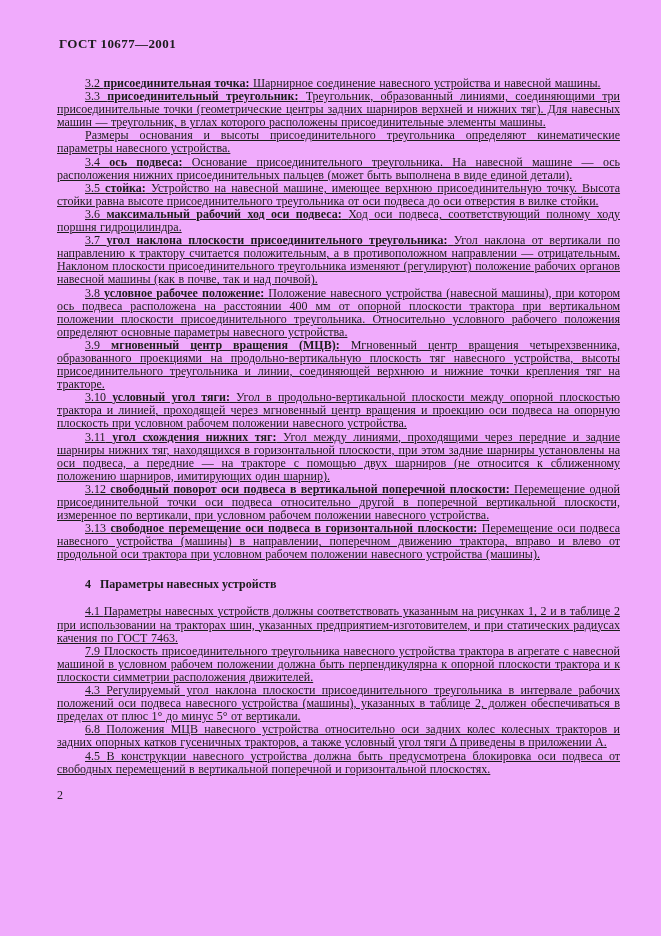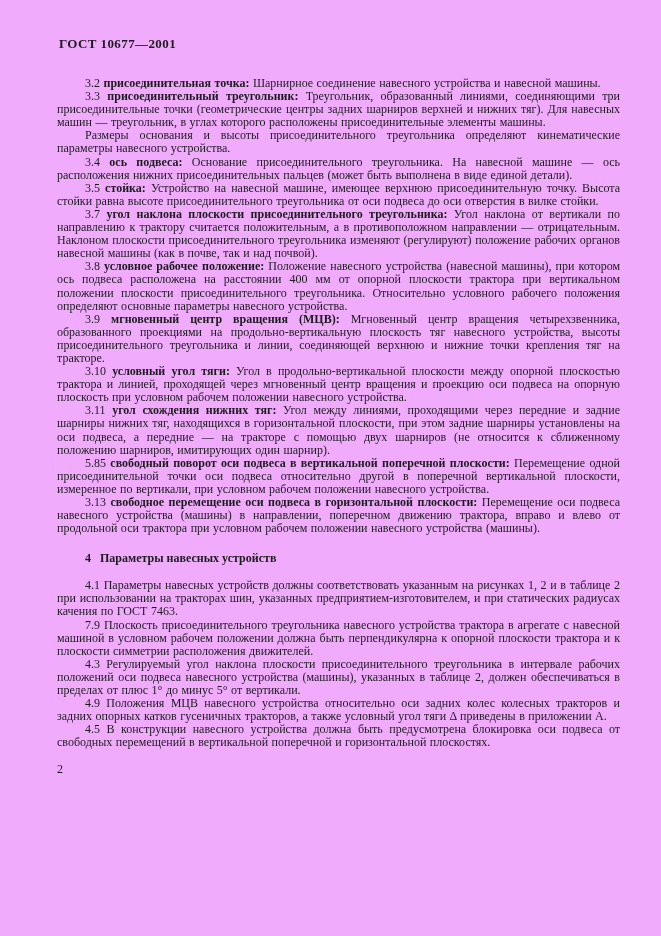--- a/index.html
+++ b/index.html
@@ -21,20 +21,21 @@
     margin: 0 0 25px 2px;
   }
   .body-text { width: 563px; }
   .para {
     margin: 0;
     font-size: 12px;
     line-height: 13.1px;
     text-align: justify;
     text-indent: 28px;
     word-spacing: 0.5px;
+    text-decoration: underline;
   }
   .num { }
   .term { font-weight: bold; }
   .section-heading {
     font-weight: bold;
     font-size: 12px;
     margin: 16px 0 13px 28px;
   }
   .section-heading .h-num { margin-right: 9px; }
   .page-number {
@@ -56,44 +57,45 @@
     <p class="para"><span class="num">3.2</span> <span class="term">присоединительная точка:</span> <span>Шарнирное соединение навесного устройства и навесной машины.</span></p>
 
     <p class="para"><span class="num">3.3</span> <span class="term">присоединительный треугольник:</span> <span>Треугольник, образованный линиями, соединяющими три присоединительные точки (геометрические центры задних шарниров верхней и нижних тяг). Для навесных машин — треугольник, в углах которого расположены присоединительные элементы машины.</span></p>
 
     <p class="para"><span>Размеры основания и высоты присоединительного треугольника определяют кинематические параметры навесного устройства.</span></p>
 
     <p class="para"><span class="num">3.4</span> <span class="term">ось подвеса:</span> <span>Основание присоединительного треугольника. На навесной машине — ось расположения нижних присоединительных пальцев (может быть выполнена в виде единой детали).</span></p>
 
     <p class="para"><span class="num">3.5</span> <span class="term">стойка:</span> <span>Устройство на навесной машине, имеющее верхнюю присоединительную точку. Высота стойки равна высоте присоединительного треугольника от оси подвеса до оси отверстия в вилке стойки.</span></p>
 
+    <p class="para"><span class="num">3.6</span> <span class="term">максимальный рабочий ход оси подвеса:</span> <span>Ход оси подвеса, соответствующий полному ходу поршня гидроцилиндра.</span></p>
 
     <p class="para"><span class="num">3.7</span> <span class="term">угол наклона плоскости присоединительного треугольника:</span> <span>Угол наклона от вертикали по направлению к трактору считается положительным, а в противоположном направлении — отрицательным. Наклоном плоскости присоединительного треугольника изменяют (регулируют) положение рабочих органов навесной машины (как в почве, так и над почвой).</span></p>
 
     <p class="para"><span class="num">3.8</span> <span class="term">условное рабочее положение:</span> <span>Положение навесного устройства (навесной машины), при котором ось подвеса расположена на расстоянии 400 мм от опорной плоскости трактора при вертикальном положении плоскости присоединительного треугольника. Относительно условного рабочего положения определяют основные параметры навесного устройства.</span></p>
 
     <p class="para"><span class="num">3.9</span> <span class="term">мгновенный центр вращения (МЦВ):</span> <span>Мгновенный центр вращения четырехзвенника, образованного проекциями на продольно-вертикальную плоскость тяг навесного устройства, высоты присоединительного треугольника и линии, соединяющей верхнюю и нижние точки крепления тяг на тракторе.</span></p>
 
     <p class="para"><span class="num">3.10</span> <span class="term">условный угол тяги:</span> <span>Угол в продольно-вертикальной плоскости между опорной плоскостью трактора и линией, проходящей через мгновенный центр вращения и проекцию оси подвеса на опорную плоскость при условном рабочем положении навесного устройства.</span></p>
 
     <p class="para"><span class="num">3.11</span> <span class="term">угол схождения нижних тяг:</span> <span>Угол между линиями, проходящими через передние и задние шарниры нижних тяг, находящихся в горизонтальной плоскости, при этом задние шарниры установлены на оси подвеса, а передние — на тракторе с помощью двух шарниров (не относится к сближенному положению шарниров, имитирующих один шарнир).</span></p>
 
-    <p class="para"><span class="num">5.85</span> <span class="term">свободный поворот оси подвеса в вертикальной поперечной плоскости:</span> <span>Перемещение одной присоединительной точки оси подвеса относительно другой в поперечной вертикальной плоскости, измеренное по вертикали, при условном рабочем положении навесного устройства.</span></p>
+    <p class="para"><span class="num">3.12</span> <span class="term">свободный поворот оси подвеса в вертикальной поперечной плоскости:</span> <span>Перемещение одной присоединительной точки оси подвеса относительно другой в поперечной вертикальной плоскости, измеренное по вертикали, при условном рабочем положении навесного устройства.</span></p>
 
     <p class="para"><span class="num">3.13</span> <span class="term">свободное перемещение оси подвеса в горизонтальной плоскости:</span> <span>Перемещение оси подвеса навесного устройства (машины) в направлении, поперечном движению трактора, вправо и влево от продольной оси трактора при условном рабочем положении навесного устройства (машины).</span></p>
 
     <h2 class="section-heading"><span class="h-num">4</span><span>Параметры навесных устройств</span></h2>
 
     <p class="para"><span class="num">4.1</span> <span>Параметры навесных устройств должны соответствовать указанным на рисунках 1, 2 и в таблице 2 при использовании на тракторах шин, указанных предприятием-изготовителем, и при статических радиусах качения по ГОСТ 7463.</span></p>
 
     <p class="para"><span class="num">7.9</span> <span>Плоскость присоединительного треугольника навесного устройства трактора в агрегате с навесной машиной в условном рабочем положении должна быть перпендикулярна к опорной плоскости трактора и к плоскости симметрии расположения движителей.</span></p>
 
     <p class="para"><span class="num">4.3</span> <span>Регулируемый угол наклона плоскости присоединительного треугольника в интервале рабочих положений оси подвеса навесного устройства (машины), указанных в таблице 2, должен обеспечиваться в пределах от плюс 1° до минус 5° от вертикали.</span></p>
 
-    <p class="para"><span class="num">4.9</span> <span>Положения МЦВ навесного устройства относительно оси задних колес колесных тракторов и задних опорных катков гусеничных тракторов, а также условный угол тяги Δ приведены в приложении А.</span></p>
+    <p class="para"><span class="num">6.8</span> <span>Положения МЦВ навесного устройства относительно оси задних колес колесных тракторов и задних опорных катков гусеничных тракторов, а также условный угол тяги Δ приведены в приложении А.</span></p>
 
     <p class="para"><span class="num">4.5</span> <span>В конструкции навесного устройства должна быть предусмотрена блокировка оси подвеса от свободных перемещений в вертикальной поперечной и горизонтальной плоскостях.</span></p>
 
     <div class="page-number">2</div>
 
   </div>
 
 </div>
 
 </body></html>

